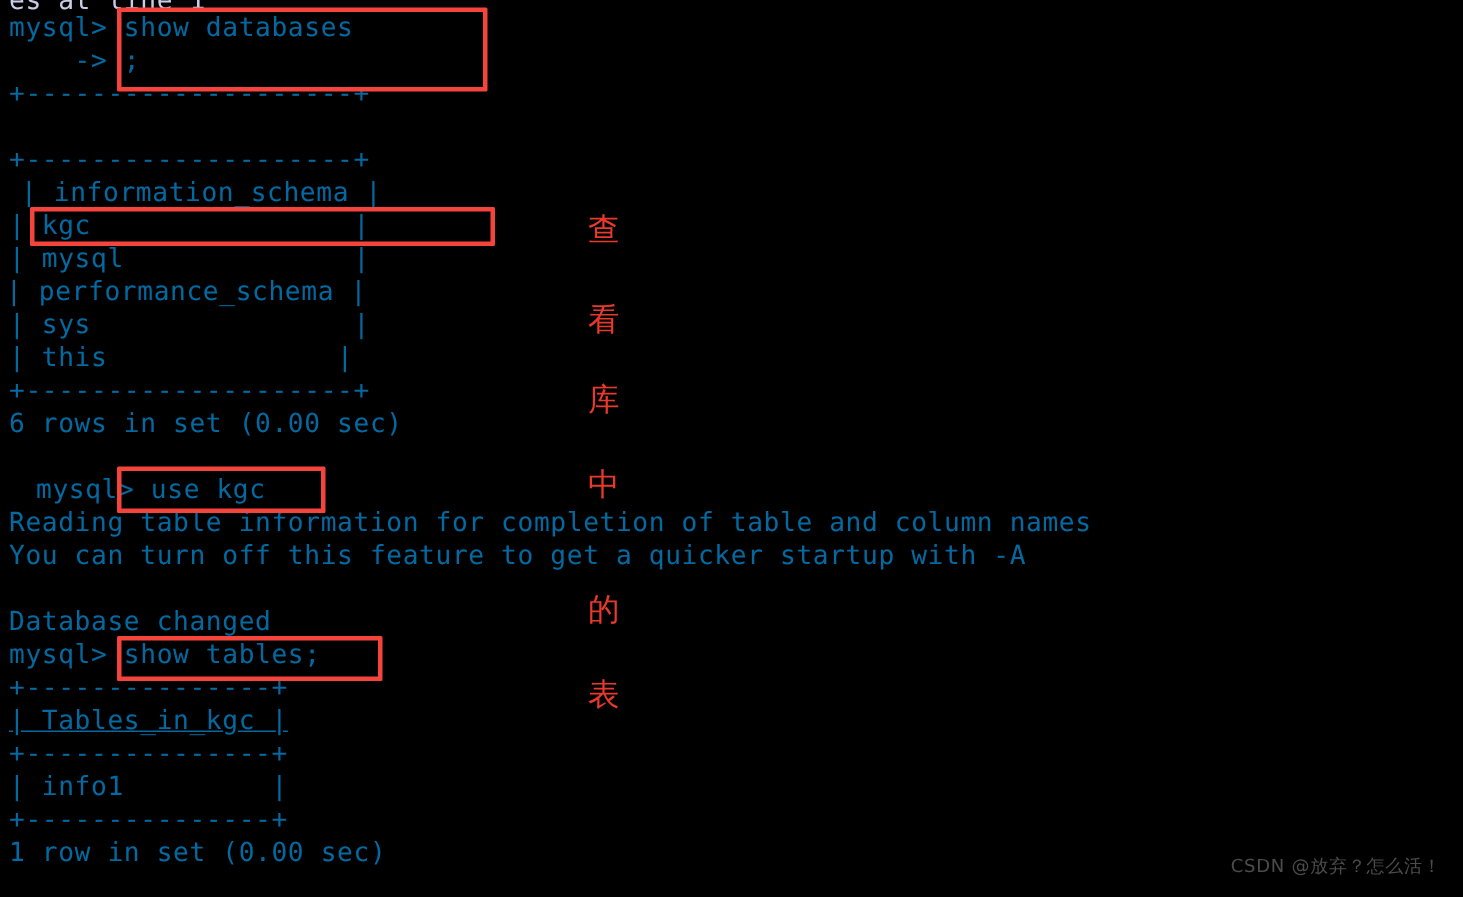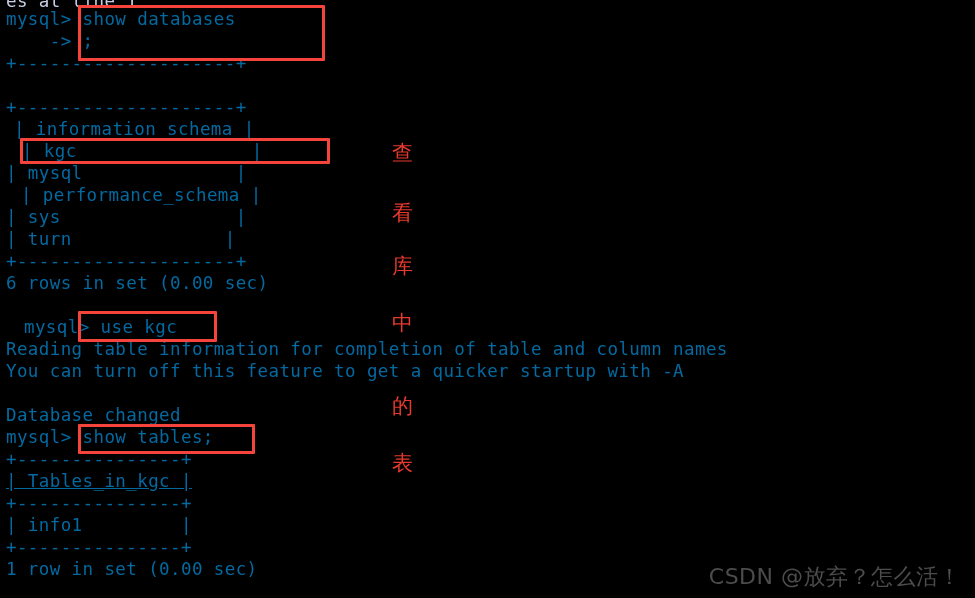--- a/index.html
+++ b/index.html
@@ -65,44 +65,44 @@
     white-space: pre;
   }
 
   
   #watermark {
     position: absolute;
     right: 14px;
     bottom: 10px;
     color: #4c4c4c;
     font-family: "DejaVu Sans", "Liberation Sans", sans-serif;
-    font-size: 22px;
+    font-size: 12px;
     line-height: 22px;
     letter-spacing: 0.5px;
     z-index: 5;
     white-space: pre;
   }
 </style>
 </head>
 <body>
 
 <div id="screen">
 
   <div id="terminal">
       <div class="tline clipped" style="left: 6px; top: -10px;">es at line 1</div>
       <div class="tline" style="left: 6px; top: 8px;">mysql&gt; show databases</div>
       <div class="tline" style="left: 6px; top: 30px;">    -&gt; ;</div>
       <div class="tline" style="left: 6px; top: 52px;">+--------------------+</div>
       <div class="tline" style="left: 6px; top: 96px;">+--------------------+</div>
       <div class="tline" style="left: 14px; top: 118px;">| information_schema |</div>
-      <div class="tline" style="left: 6px; top: 140px; margin-left: 16px;">| kgc                |</div>
+      <div class="tline" style="left: 6px; top: 140px;">| kgc                |</div>
       <div class="tline" style="left: 6px; top: 162px;">| mysql              |</div>
-      <div class="tline" style="left: 21px; top: 184px;">| performance_schema |</div>
+      <div class="tline" style="left: 4px; top: 184px;">| performance_schema |</div>
       <div class="tline" style="left: 6px; top: 206px;">| sys                |</div>
-      <div class="tline" style="left: 6px; top: 228px;">| turn              |</div>
+      <div class="tline" style="left: 6px; top: 228px;">| this              |</div>
       <div class="tline" style="left: 6px; top: 250px;">+--------------------+</div>
       <div class="tline" style="left: 6px; top: 272px;">6 rows in set (0.00 sec)</div>
       <div class="tline" style="left: 6px; top: 294px;"></div>
       <div class="tline" style="left: 6px; top: 316px; padding-left: 18px;">mysql&gt; use kgc</div>
       <div class="tline" style="left: 6px; top: 338px;">Reading table information for completion of table and column names</div>
       <div class="tline" style="left: 6px; top: 360px;">You can turn off this feature to get a quicker startup with -A</div>
       <div class="tline" style="left: 6px; top: 382px;"></div>
       <div class="tline" style="left: 6px; top: 404px;">Database changed</div>
       <div class="tline" style="left: 6px; top: 426px;">mysql&gt; show tables;</div>
       <div class="tline" style="left: 6px; top: 448px;">+---------------+</div>

